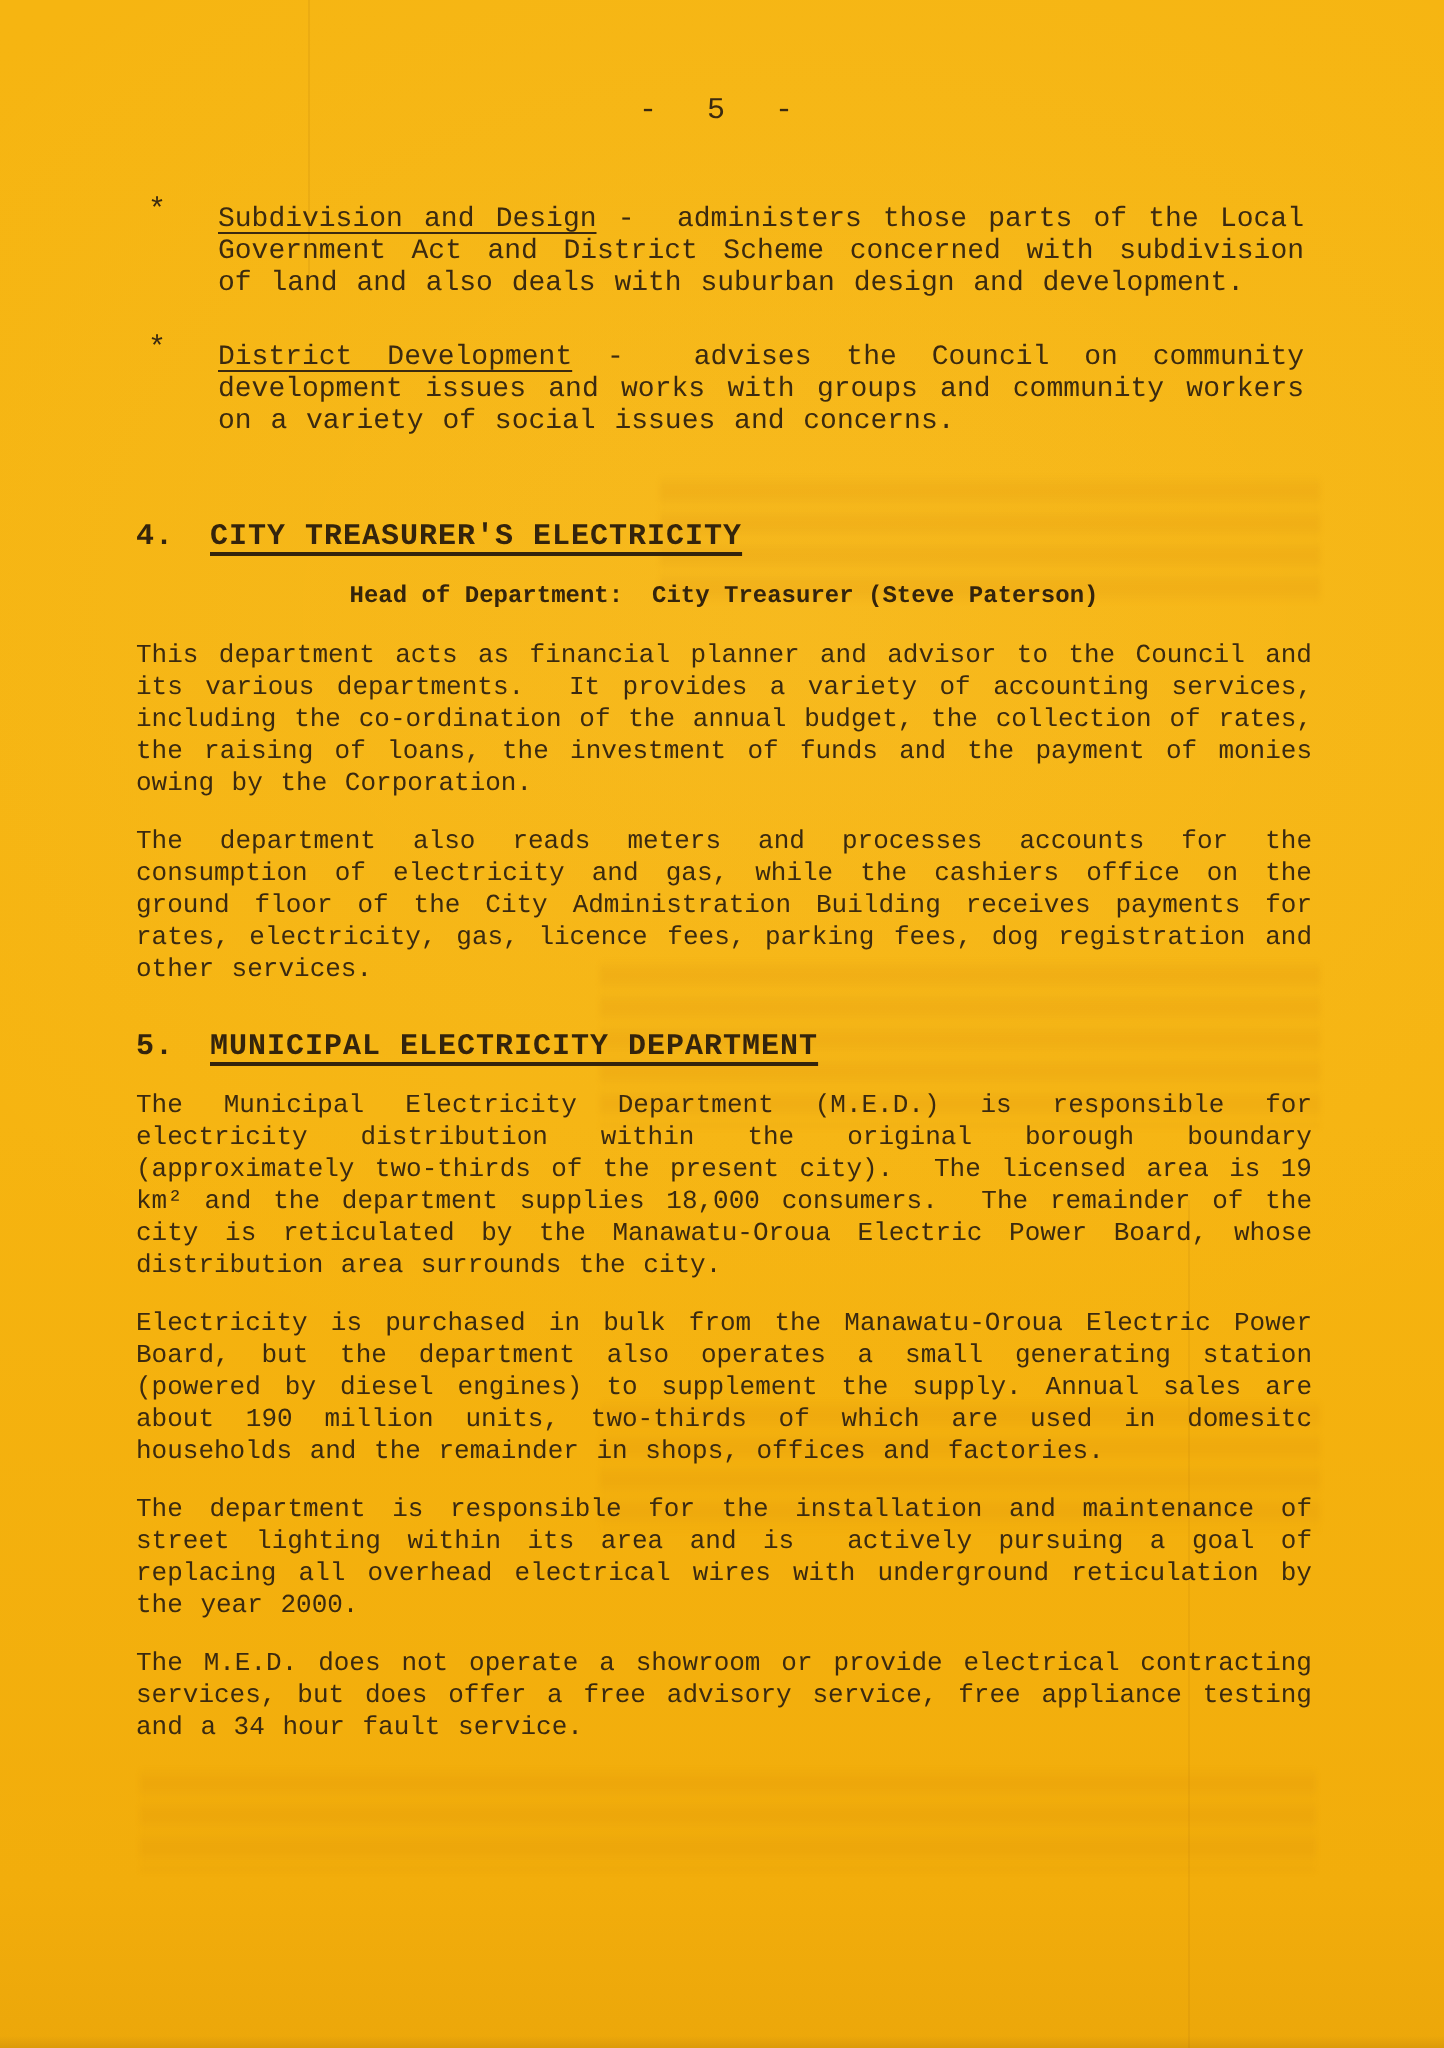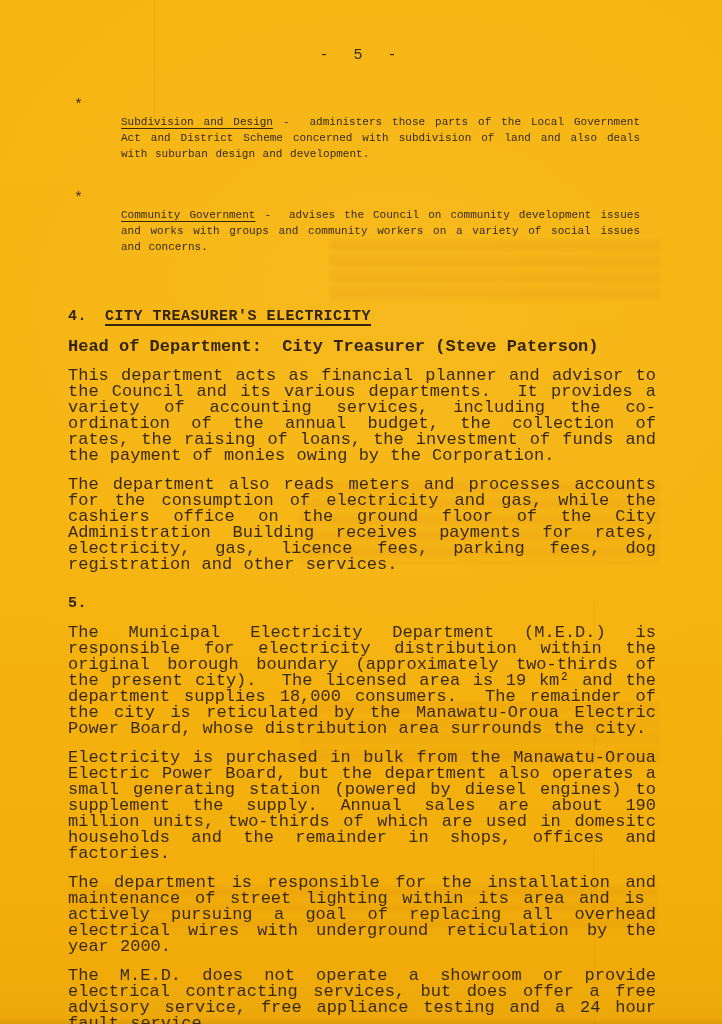--- a/index.html
+++ b/index.html
@@ -70,22 +70,22 @@
   }
   .bullet .marker {
     flex: 0 0 37px;
     font-size: 15px;
     line-height: 16px;
     padding-left: 6px;
     box-sizing: border-box;
   }
   .bullet .btxt {
     flex: 1;
-    margin: 16px;
-    font-size: 11px;
+    margin: 4px;
+    font-size: 14px;
     line-height: 16px;
     text-align: justify;
     word-spacing: 1px;
   }
   .u { text-decoration: underline; text-underline-offset: 3px; }
   .gap-after-bullets { height: 24px; }
 
   h2.sec-head {
     display: flex;
     margin: 0 0 13px 0;
@@ -93,28 +93,29 @@
     line-height: 17px;
     font-weight: bold;
     color: #34240c;
     letter-spacing: 0.5px;
   }
   h2.sec-head .num { flex: 0 0 37px; }
   h2.sec-head .ttl { text-decoration: underline; text-underline-offset: 4px; text-decoration-thickness: 1.5px; }
 
   .dept-head {
     margin: 0 0 13px 0;
-    font-size: 17px;
+    font-size: 12px;
     line-height: 17px;
     font-weight: bold;
     color: #34240c;
+    text-align: center;
   }
   p.para {
     margin: 0 0 13px 0;
-    font-size: 17px;
+    font-size: 13px;
     line-height: 16px;
     text-align: justify;
     word-spacing: 1px;
   }
   .sec-gap { height: 9px; }
 </style>
 </head>
 <body>
 
 <div class="paper" style="color: rgb(59, 42, 16);">
@@ -132,41 +133,42 @@
 
     <div class="pageno">- 5 -</div>
 
     <div class="bullet">
       <span class="marker">*</span>
       <p class="btxt"><span class="u">Subdivision and Design</span><span> - &nbsp;</span><span>administers those parts of the Local Government Act and District Scheme concerned with subdivision of land and also deals with suburban design and development.</span></p>
     </div>
 
     <div class="bullet">
       <span class="marker">*</span>
-      <p class="btxt"><span class="u">Community Government</span><span> - &nbsp;</span><span>advises the Council on community development issues and works with groups and community workers on a variety of social issues and concerns.</span></p>
+      <p class="btxt"><span class="u">District Development</span><span> - &nbsp;</span><span>advises the Council on community development issues and works with groups and community workers on a variety of social issues and concerns.</span></p>
     </div>
 
     <div class="gap-after-bullets"></div>
 
     <div class="section">
       <h2 class="sec-head" style="color: rgb(52, 36, 12);">
         <span class="num">4.</span>
         <span class="ttl">CITY TREASURER'S ELECTRICITY</span>
       </h2>
       <p class="dept-head" style="color: rgb(52, 36, 12);">Head of Department:&nbsp; City Treasurer (Steve Paterson)</p>
       <p class="para">This department acts as financial planner and advisor to the Council and its various departments.&nbsp; It provides a variety of accounting services, including the co-ordination of the annual budget, the collection of rates, the raising of loans, the investment of funds and the payment of monies owing by the Corporation.</p>
       <p class="para">The department also reads meters and processes accounts for the consumption of electricity and gas, while the cashiers office on the ground floor of the City Administration Building receives payments for rates, electricity, gas, licence fees, parking fees, dog registration and other services.</p>
     </div>
 
     <div class="sec-gap"></div>
 
     <div class="section">
       <h2 class="sec-head" style="color: rgb(52, 36, 12);">
         <span class="num">5.</span>
+        <span class="ttl">MUNICIPAL ELECTRICITY DEPARTMENT</span>
       </h2>
       <p class="para">The Municipal Electricity Department (M.E.D.) is responsible for electricity distribution within the original borough boundary (approximately two-thirds of the present city).&nbsp; The licensed area is 19 km² and the department supplies 18,000 consumers.&nbsp; The remainder of the city is reticulated by the Manawatu-Oroua Electric Power Board, whose distribution area surrounds the city.</p>
       <p class="para">Electricity is purchased in bulk from the Manawatu-Oroua Electric Power Board, but the department also operates a small generating station (powered by diesel engines) to supplement the supply. Annual sales are about 190 million units, two-thirds of which are used in domesitc households and the remainder in shops, offices and factories.</p>
       <p class="para">The department is responsible for the installation and maintenance of street lighting within its area and is&nbsp; actively pursuing a goal of replacing all overhead electrical wires with underground reticulation by the year 2000.</p>
-      <p class="para">The M.E.D. does not operate a showroom or provide electrical contracting services, but does offer a free advisory service, free appliance testing and a 24 hour fault service.</p>
+      <p class="para">The M.E.D. does not operate a showroom or provide electrical contracting services, but does offer a free advisory service, free appliance testing and a 34 hour fault service.</p>
     </div>
 
   </div>
 </div>
 
 </body></html>

